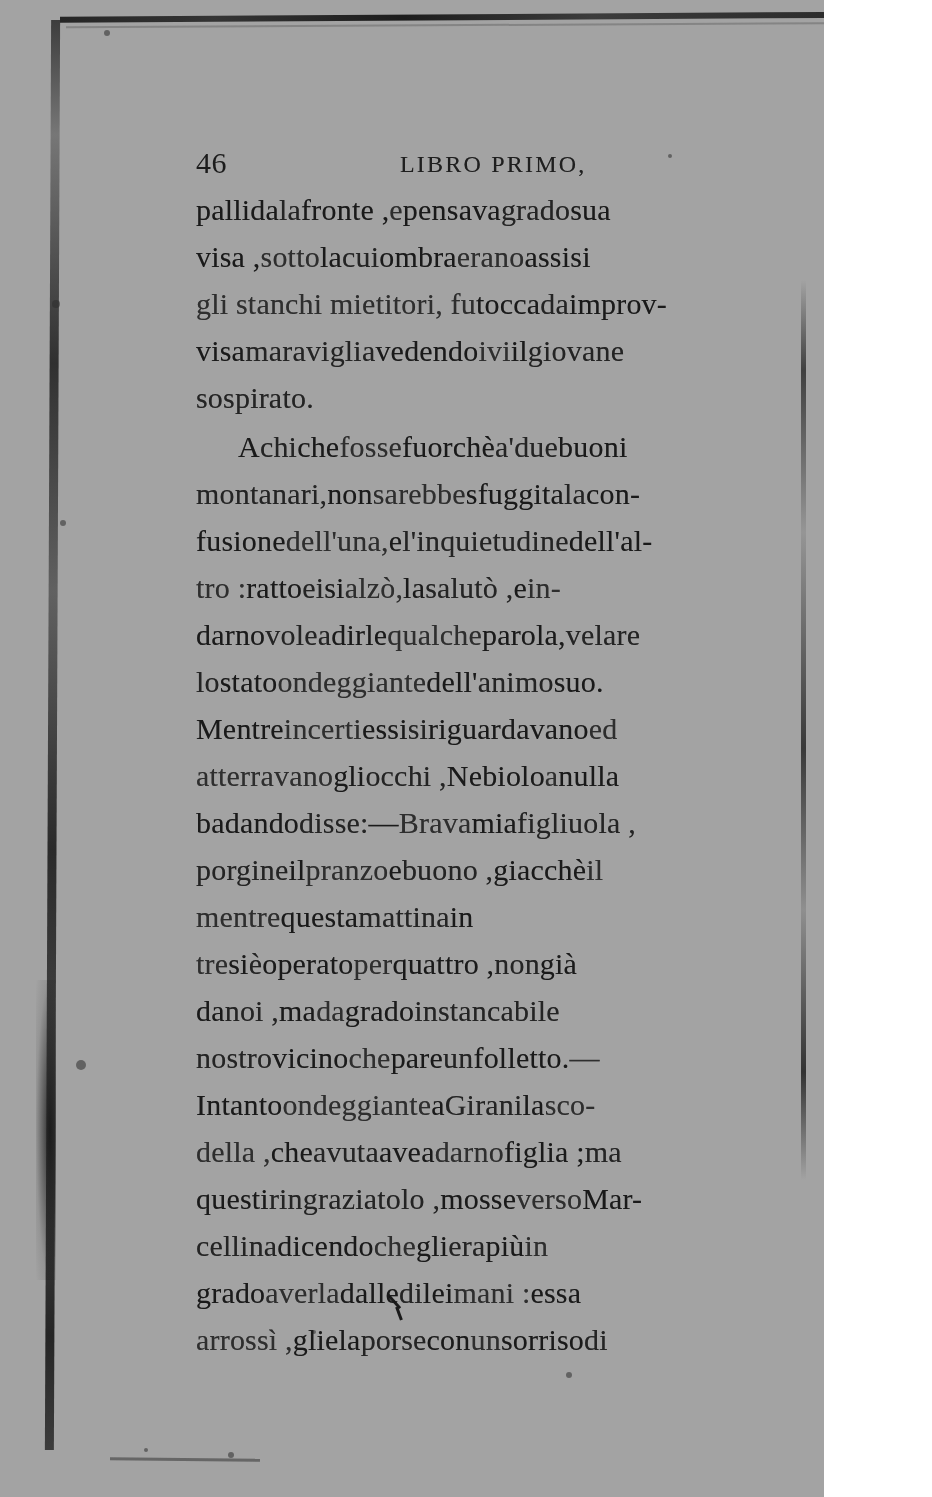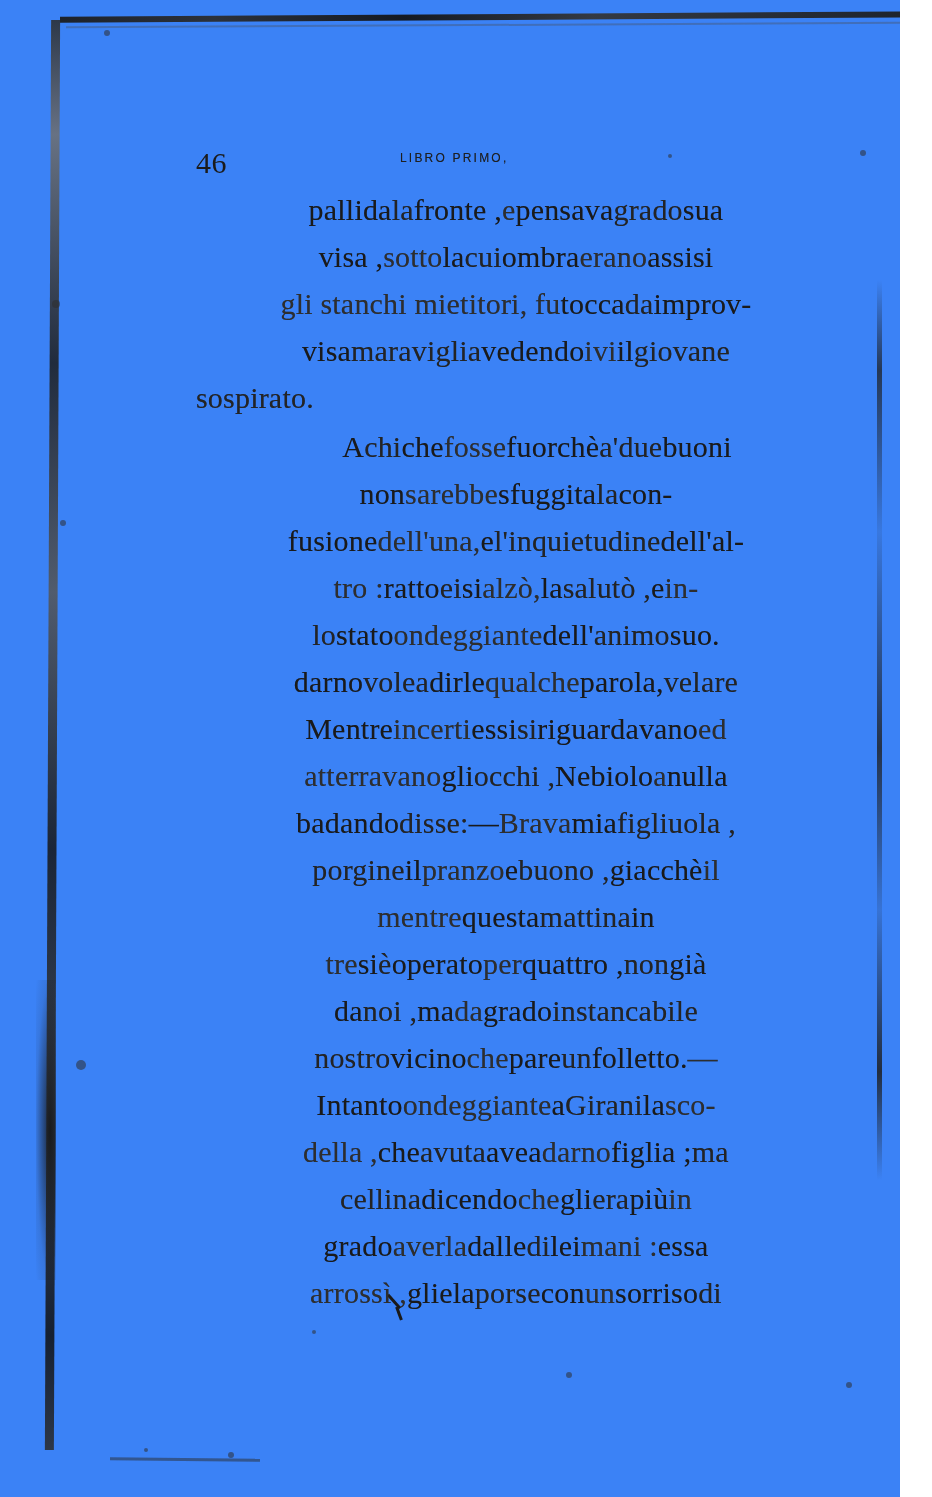--- a/index.html
+++ b/index.html
@@ -2,23 +2,23 @@
 <html><head>
 <meta charset="utf-8">
 <style>
   html, body {
     margin: 0;
     padding: 0;
     background: #ffffff;
   }
   .page {
     position: relative;
-    width: 900px;
+    width: 824px;
     height: 1497px;
-    background: #3b82f6;
+    background: #a3a3a3;
     overflow: hidden;
     font-family: "Liberation Serif", serif;
   }
 
   
   .edge-top {
     position: absolute;
     top: 14px;
     left: 60px;
     width: 860px;
@@ -114,35 +114,35 @@
     left: 0;
     top: 6px;
     font-size: 30px;
     color: #1b1b1b;
     letter-spacing: 0.5px;
   }
   .running-head {
     position: absolute;
     left: 204px;
     top: 11px;
-    font-size: 12px;
+    font-size: 24px;
     letter-spacing: 2.2px;
     color: #1f1f1f;
-    font-family: Liberation Sans, sans-serif;
+    font-family: Liberation Serif, serif;
   }
   .body-line {
     font-size: 30px;
     line-height: 47px;
     color: #141414;
     white-space: nowrap;
     letter-spacing: 0.2px;
   }
   .just {
     display: flex;
-    justify-content: center;
+    justify-content: flex-start;
   }
   .just > span { display: inline-block; }
   .indent { padding-left: 42px; }
   .fade-a { color: #1a1a1a; }
   .fade-b { color: #242424; }
   .fade-c { color: #2e2e2e; }
   .para2 { margin-top: 2px; }
 
   
   .content { text-rendering: optimizeLegibility; }
@@ -222,20 +222,21 @@
           <div class="body-line just indent">
             <span class="fade-a">A</span>
             <span class="fade-b">chi</span>
             <span class="fade-a">che</span>
             <span class="fade-c">fosse</span>
             <span class="fade-a">fuorchè</span>
             <span class="fade-b">a'due</span>
             <span class="fade-a">buoni</span>
           </div>
           <div class="body-line just">
+            <span class="fade-b">montanari,</span>
             <span class="fade-a">non</span>
             <span class="fade-c">sarebbe</span>
             <span class="fade-a">sfuggita</span>
             <span class="fade-b">la</span>
             <span class="fade-a">con-</span>
           </div>
           <div class="body-line just">
             <span class="fade-a">fusione</span>
             <span class="fade-c">dell'una,</span>
             <span class="fade-a">e</span>
@@ -247,34 +248,34 @@
             <span class="fade-a">ratto</span>
             <span class="fade-b">ei</span>
             <span class="fade-a">si</span>
             <span class="fade-c">alzò,</span>
             <span class="fade-a">la</span>
             <span class="fade-b">salutò ,</span>
             <span class="fade-a">e</span>
             <span class="fade-c">in-</span>
           </div>
           <div class="body-line just">
+            <span class="fade-a">darno</span>
+            <span class="fade-b">volea</span>
+            <span class="fade-a">dirle</span>
+            <span class="fade-c">qualche</span>
+            <span class="fade-a">parola,</span>
+            <span class="fade-b">velare</span>
+          </div>
+          <div class="body-line just">
             <span class="fade-b">lo</span>
             <span class="fade-a">stato</span>
             <span class="fade-c">ondeggiante</span>
             <span class="fade-a">dell'</span>
             <span class="fade-b">animo</span>
             <span class="fade-a">suo.</span>
-          </div>
-          <div class="body-line just">
-            <span class="fade-a">darno</span>
-            <span class="fade-b">volea</span>
-            <span class="fade-a">dirle</span>
-            <span class="fade-c">qualche</span>
-            <span class="fade-a">parola,</span>
-            <span class="fade-b">velare</span>
           </div>
           <div class="body-line just">
             <span class="fade-a">Mentre</span>
             <span class="fade-c">incerti</span>
             <span class="fade-a">essi</span>
             <span class="fade-b">si</span>
             <span class="fade-a">riguardavano</span>
             <span class="fade-c">ed</span>
           </div>
           <div class="body-line just">
@@ -346,20 +347,27 @@
           <div class="body-line just">
             <span class="fade-c">della ,</span>
             <span class="fade-a">che</span>
             <span class="fade-b">avuta</span>
             <span class="fade-a">avea</span>
             <span class="fade-c">darno</span>
             <span class="fade-a">figlia ;</span>
             <span class="fade-b">ma</span>
           </div>
           <div class="body-line just">
+            <span class="fade-a">questi</span>
+            <span class="fade-b">ringraziatolo ,</span>
+            <span class="fade-a">mosse</span>
+            <span class="fade-c">verso</span>
+            <span class="fade-a">Mar-</span>
+          </div>
+          <div class="body-line just">
             <span class="fade-b">cellina</span>
             <span class="fade-a">dicendo</span>
             <span class="fade-c">che</span>
             <span class="fade-a">gli</span>
             <span class="fade-b">era</span>
             <span class="fade-a">più</span>
             <span class="fade-c">in</span>
           </div>
           <div class="body-line just">
             <span class="fade-a">grado</span>

